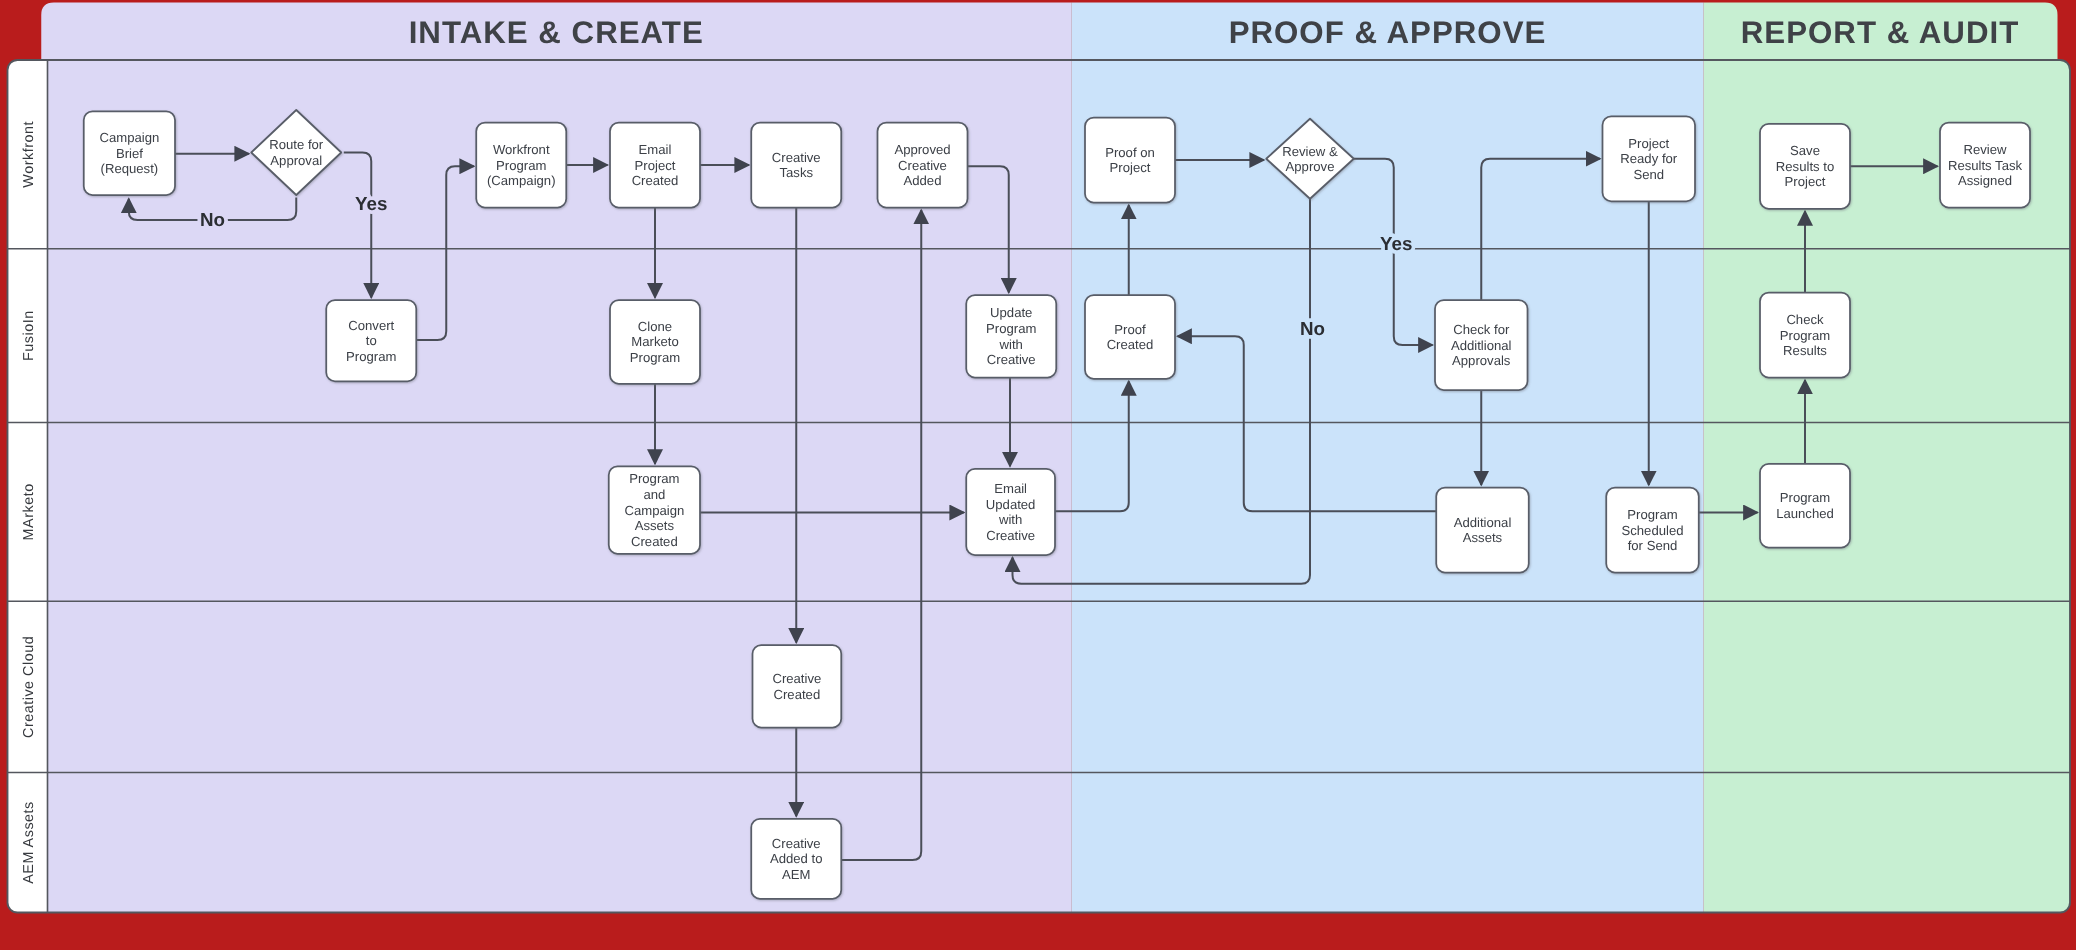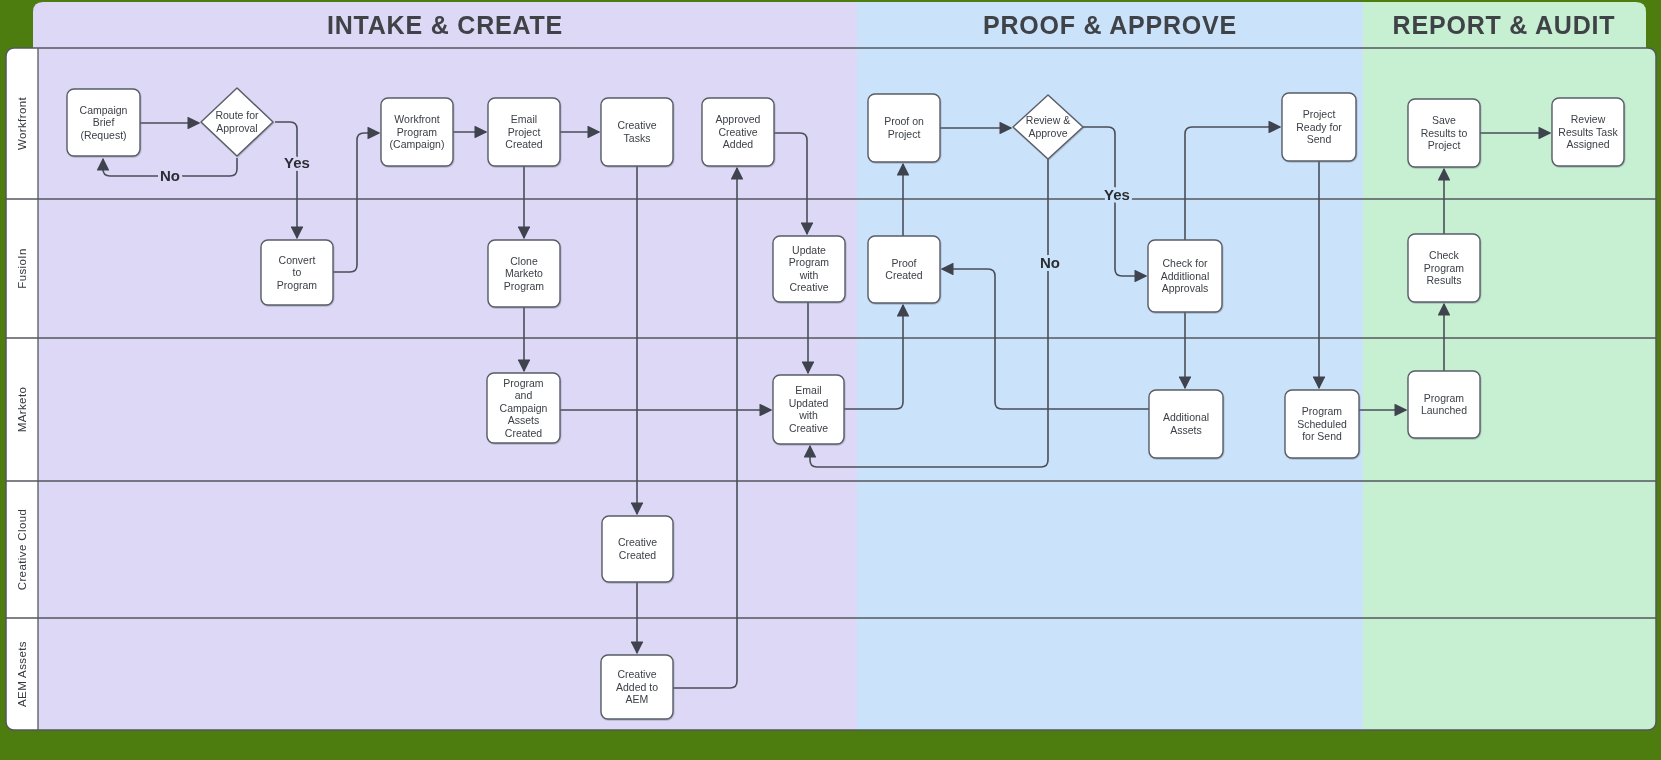--- a/index.html
+++ b/index.html
@@ -1,17 +1,17 @@
 <!DOCTYPE html>
 <html><head>
 <meta charset="utf-8">
 <title>Diagram</title>
 <style>
   html,body{margin:0;padding:0;background:#ffffff;}
-  .stage{position:relative;width:1661px;height:760px;background:#4d7c0f;overflow:hidden;
+  .stage{position:relative;width:1661px;height:760px;background:#b91c1c;overflow:hidden;
          font-family:"Liberation Sans", sans-serif;}
   svg{display:block;}
   text{font-family:"Liberation Sans", sans-serif;}
   .phase-title{font-size:25px;font-weight:bold;letter-spacing:0.8px;}
   .lane-label{font-size:11.5px;letter-spacing:0.4px;}
   .node-text{font-size:10.5px;}
   .edge-label{font-size:15px;font-weight:bold;paint-order:stroke;stroke-width:6px;stroke-linejoin:round;}
 </style>
 </head>
 <body>

